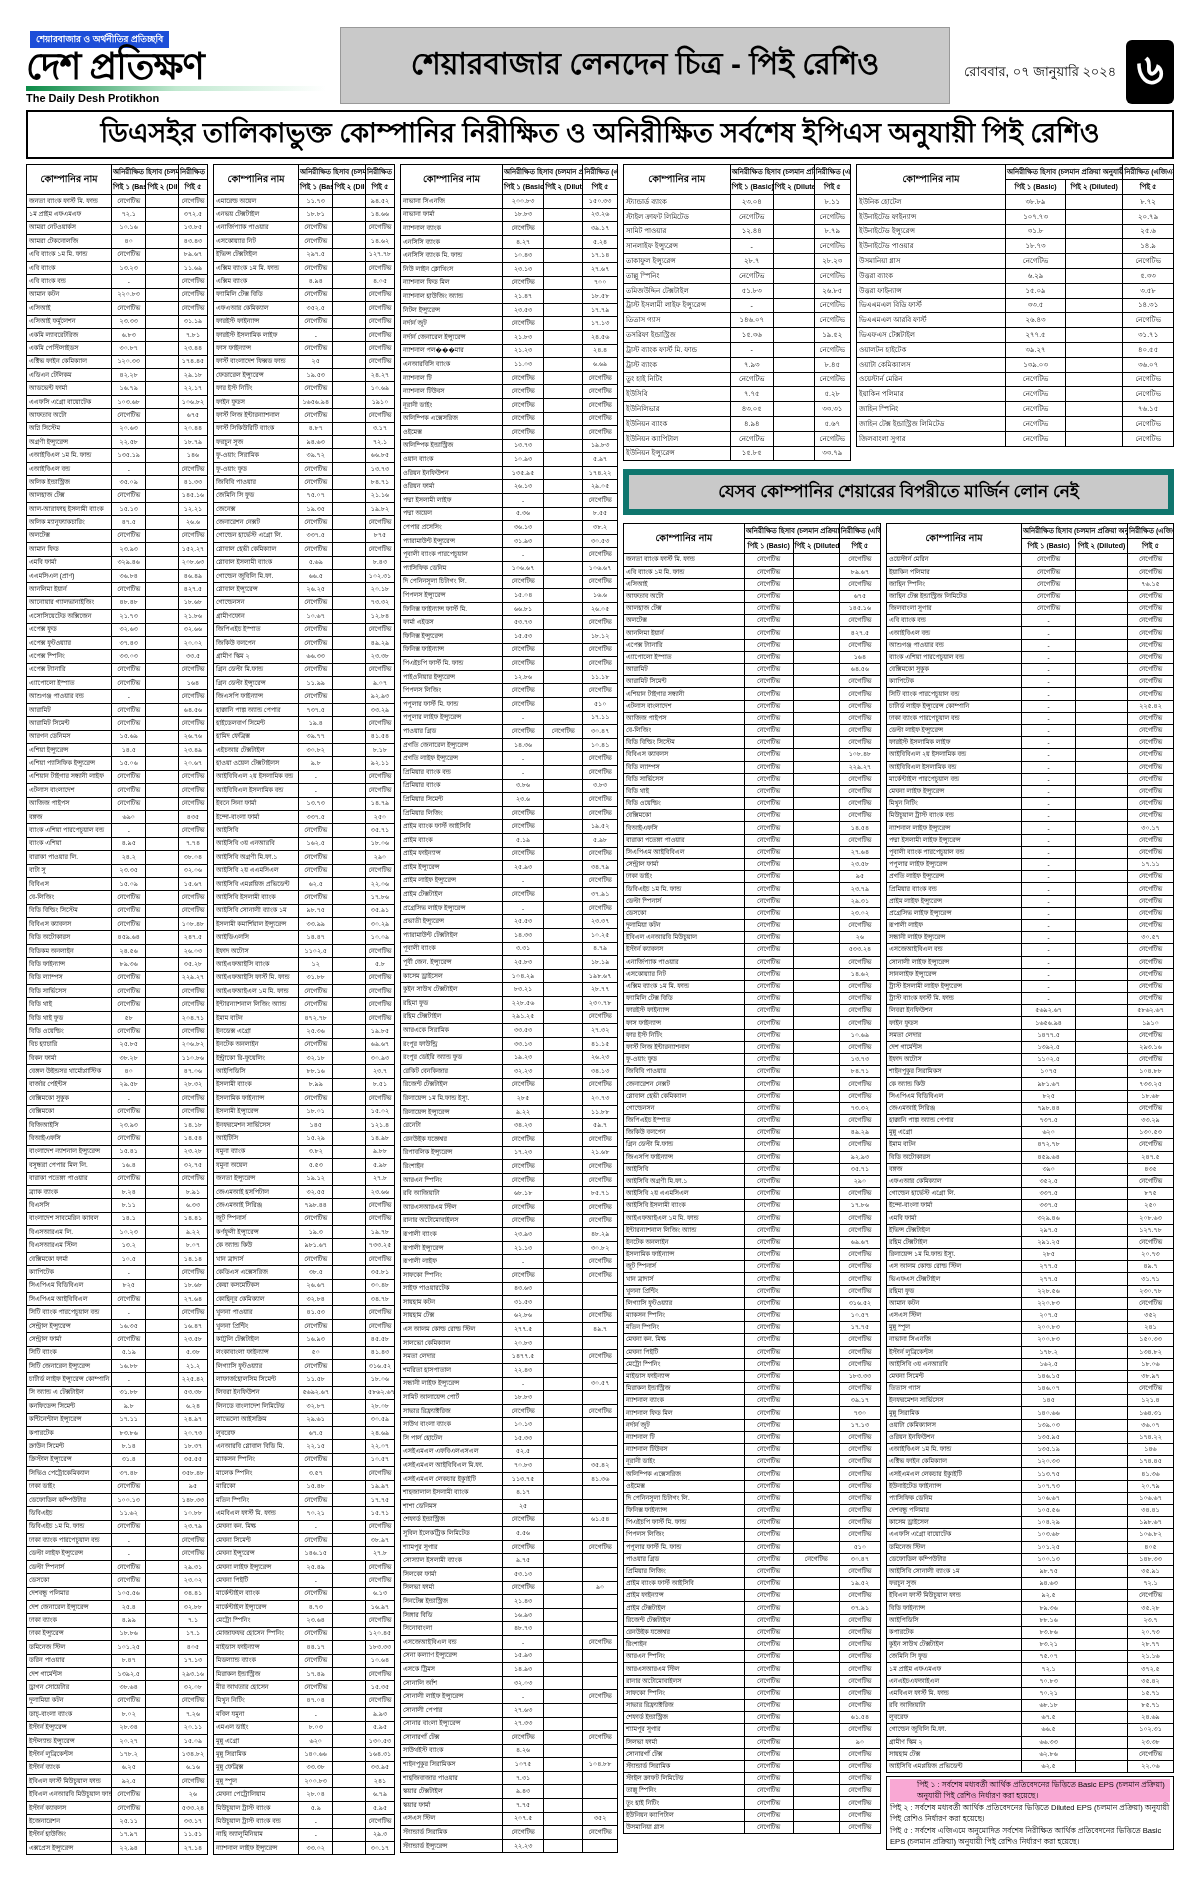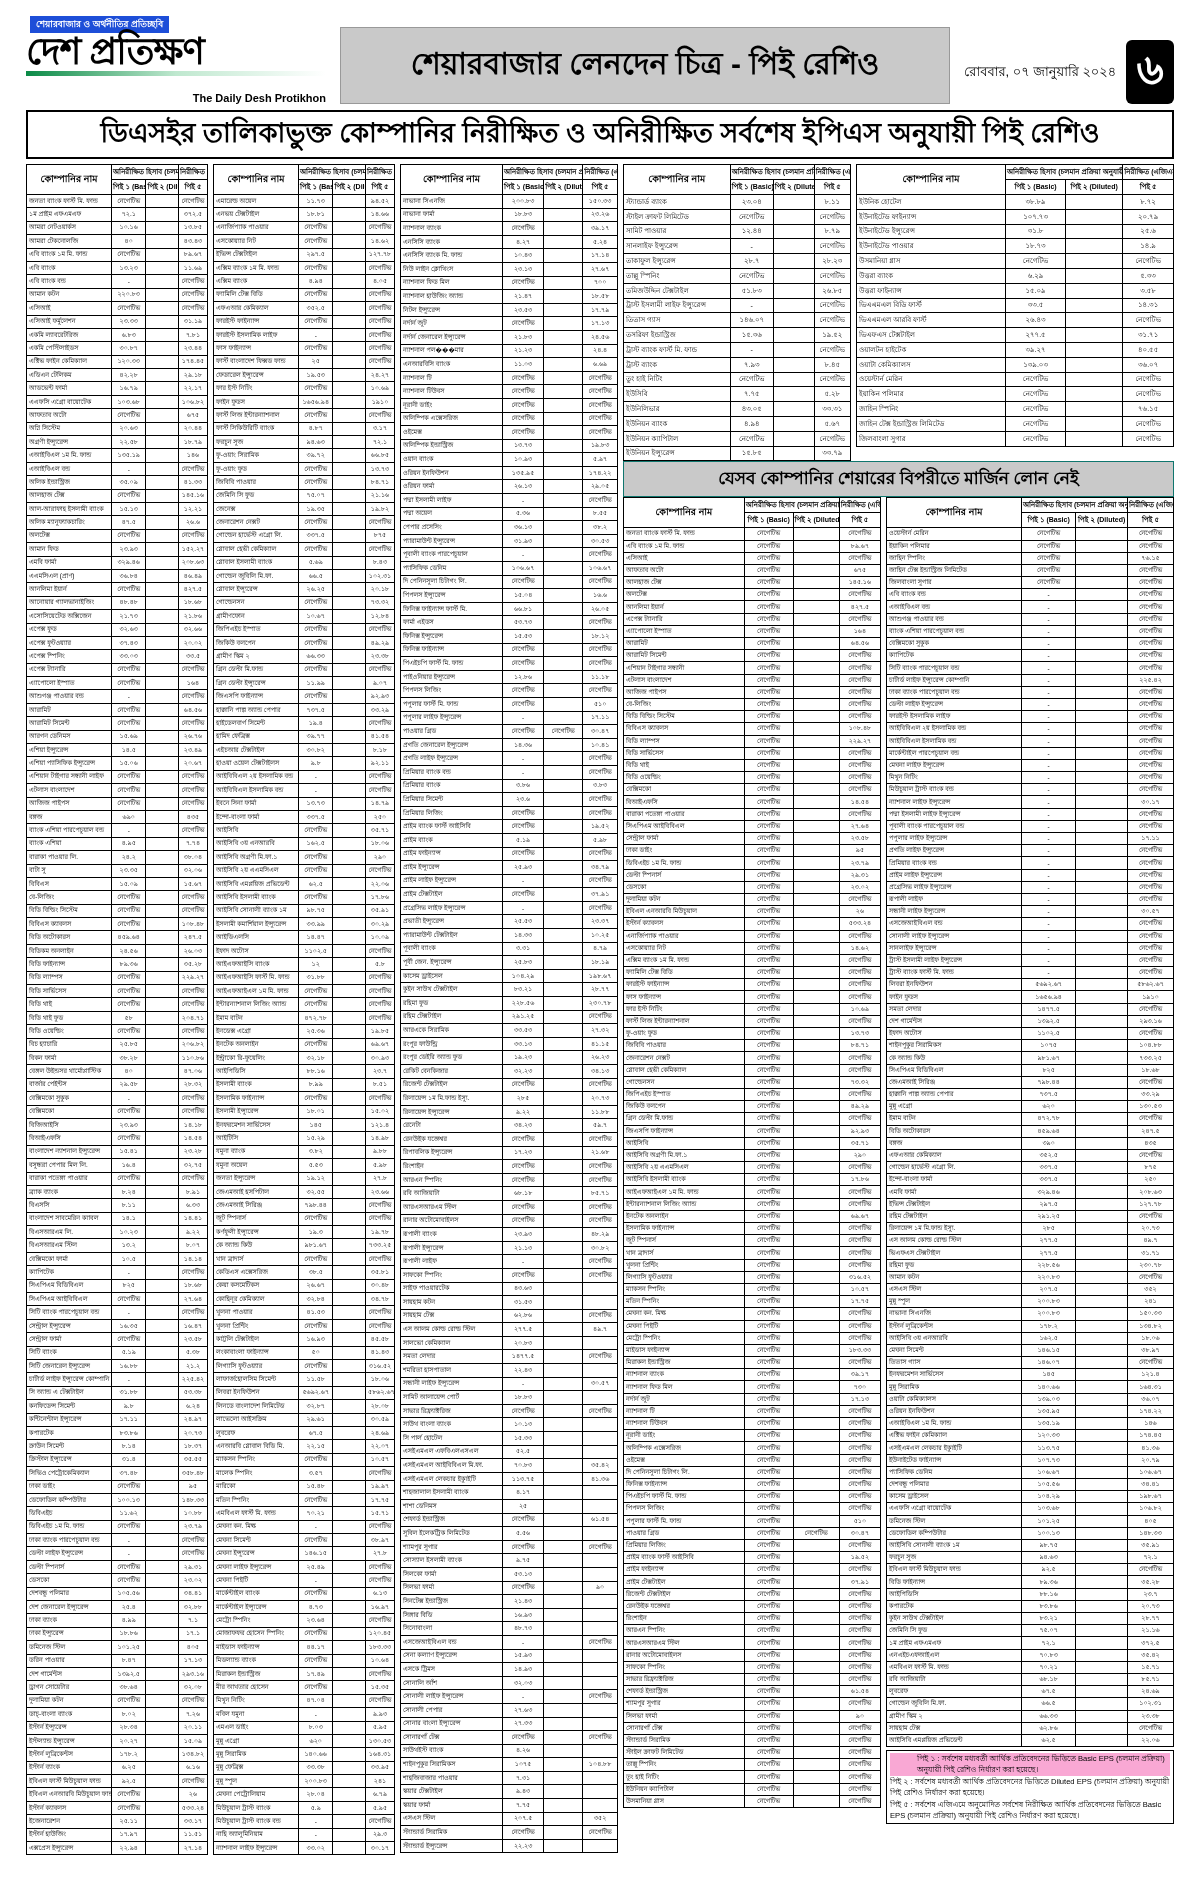--- a/index.html
+++ b/index.html
@@ -7,40 +7,40 @@
          font-family:"Liberation Sans", sans-serif; overflow:hidden; }
   .page { width:1200px; height:1886px; padding:26px 26px 6px 26px; position:relative; }
 
   
   .masthead { display:flex; align-items:flex-end; gap:14px; height:78px; margin-bottom:6px; }
   .logo { width:300px; position:relative; }
   .logo-ribbon { display:inline-block; background:#1d4ed8; color:#fff; font-size:9px;
                  padding:1px 6px; font-weight:bold; margin-left:4px; }
   .logo-main { font-size:37px; font-weight:bold; line-height:1; letter-spacing:-1px; }
   .logo-bar { height:5px; background:linear-gradient(to right,#0a8a46,#bfe8cf,#ffffff); margin-top:1px; }
-  .logo-sub { font-size:11px; font-weight:bold; text-align:right; margin-top:16px; }
+  .logo-sub { font-size:11px; font-weight:bold; margin-top:1px; }
   .head-box { flex:1; background:#c9c9c9; border:1px solid #999; text-align:center;
               font-size:30px; font-weight:bold; padding:12px 16px; }
   .head-right { width:210px; display:flex; align-items:center; gap:10px; justify-content:flex-end; }
   .date { font-size:13px; font-weight:normal; white-space:nowrap; }
   .pageno { width:54px; height:64px; background:#000; color:#fff; font-size:42px; font-weight:bold;
             display:flex; align-items:center; justify-content:center; border-radius:6px; }
 
   
   .headline { border:2px solid #000; text-align:center; font-size:27px; font-weight:bold;
               padding:0 2px; margin-bottom:5px; }
 
   
   .cols { display:flex; gap:5px; align-items:flex-start; }
   .c1 { width:182px; } .c2 { width:182px; } .c3 { width:218px; }
   .rightwrap { flex:1; }
   .toprow { display:flex; gap:5px; }
   .t4 { width:228px; } .t5 { flex:1; }
-  .banner { background:#c9c9c9; border:1px solid #0f766e; font-size:17px; font-weight:bold;
-            text-align:center; padding:3px 0; margin:0 0; }
+  .banner { background:#c9c9c9; border:6px solid #0f766e; font-size:17px; font-weight:bold;
+            text-align:center; padding:3px 0; margin:8px 0; }
   .marginrow { display:flex; gap:5px; }
   .m1 { width:258px; } .m2 { flex:1; }
 
   
   table { border-collapse:collapse; width:100%; table-layout:fixed; }
   th, td { border:1px solid #000; overflow:hidden; white-space:nowrap; }
   th { font-size:7px; text-align:center; font-weight:bold; padding:1px; }
   th.big { font-size:9.5px; }
   td { padding:0 2px; text-align:center; }
   td:first-child { text-align:left; }

